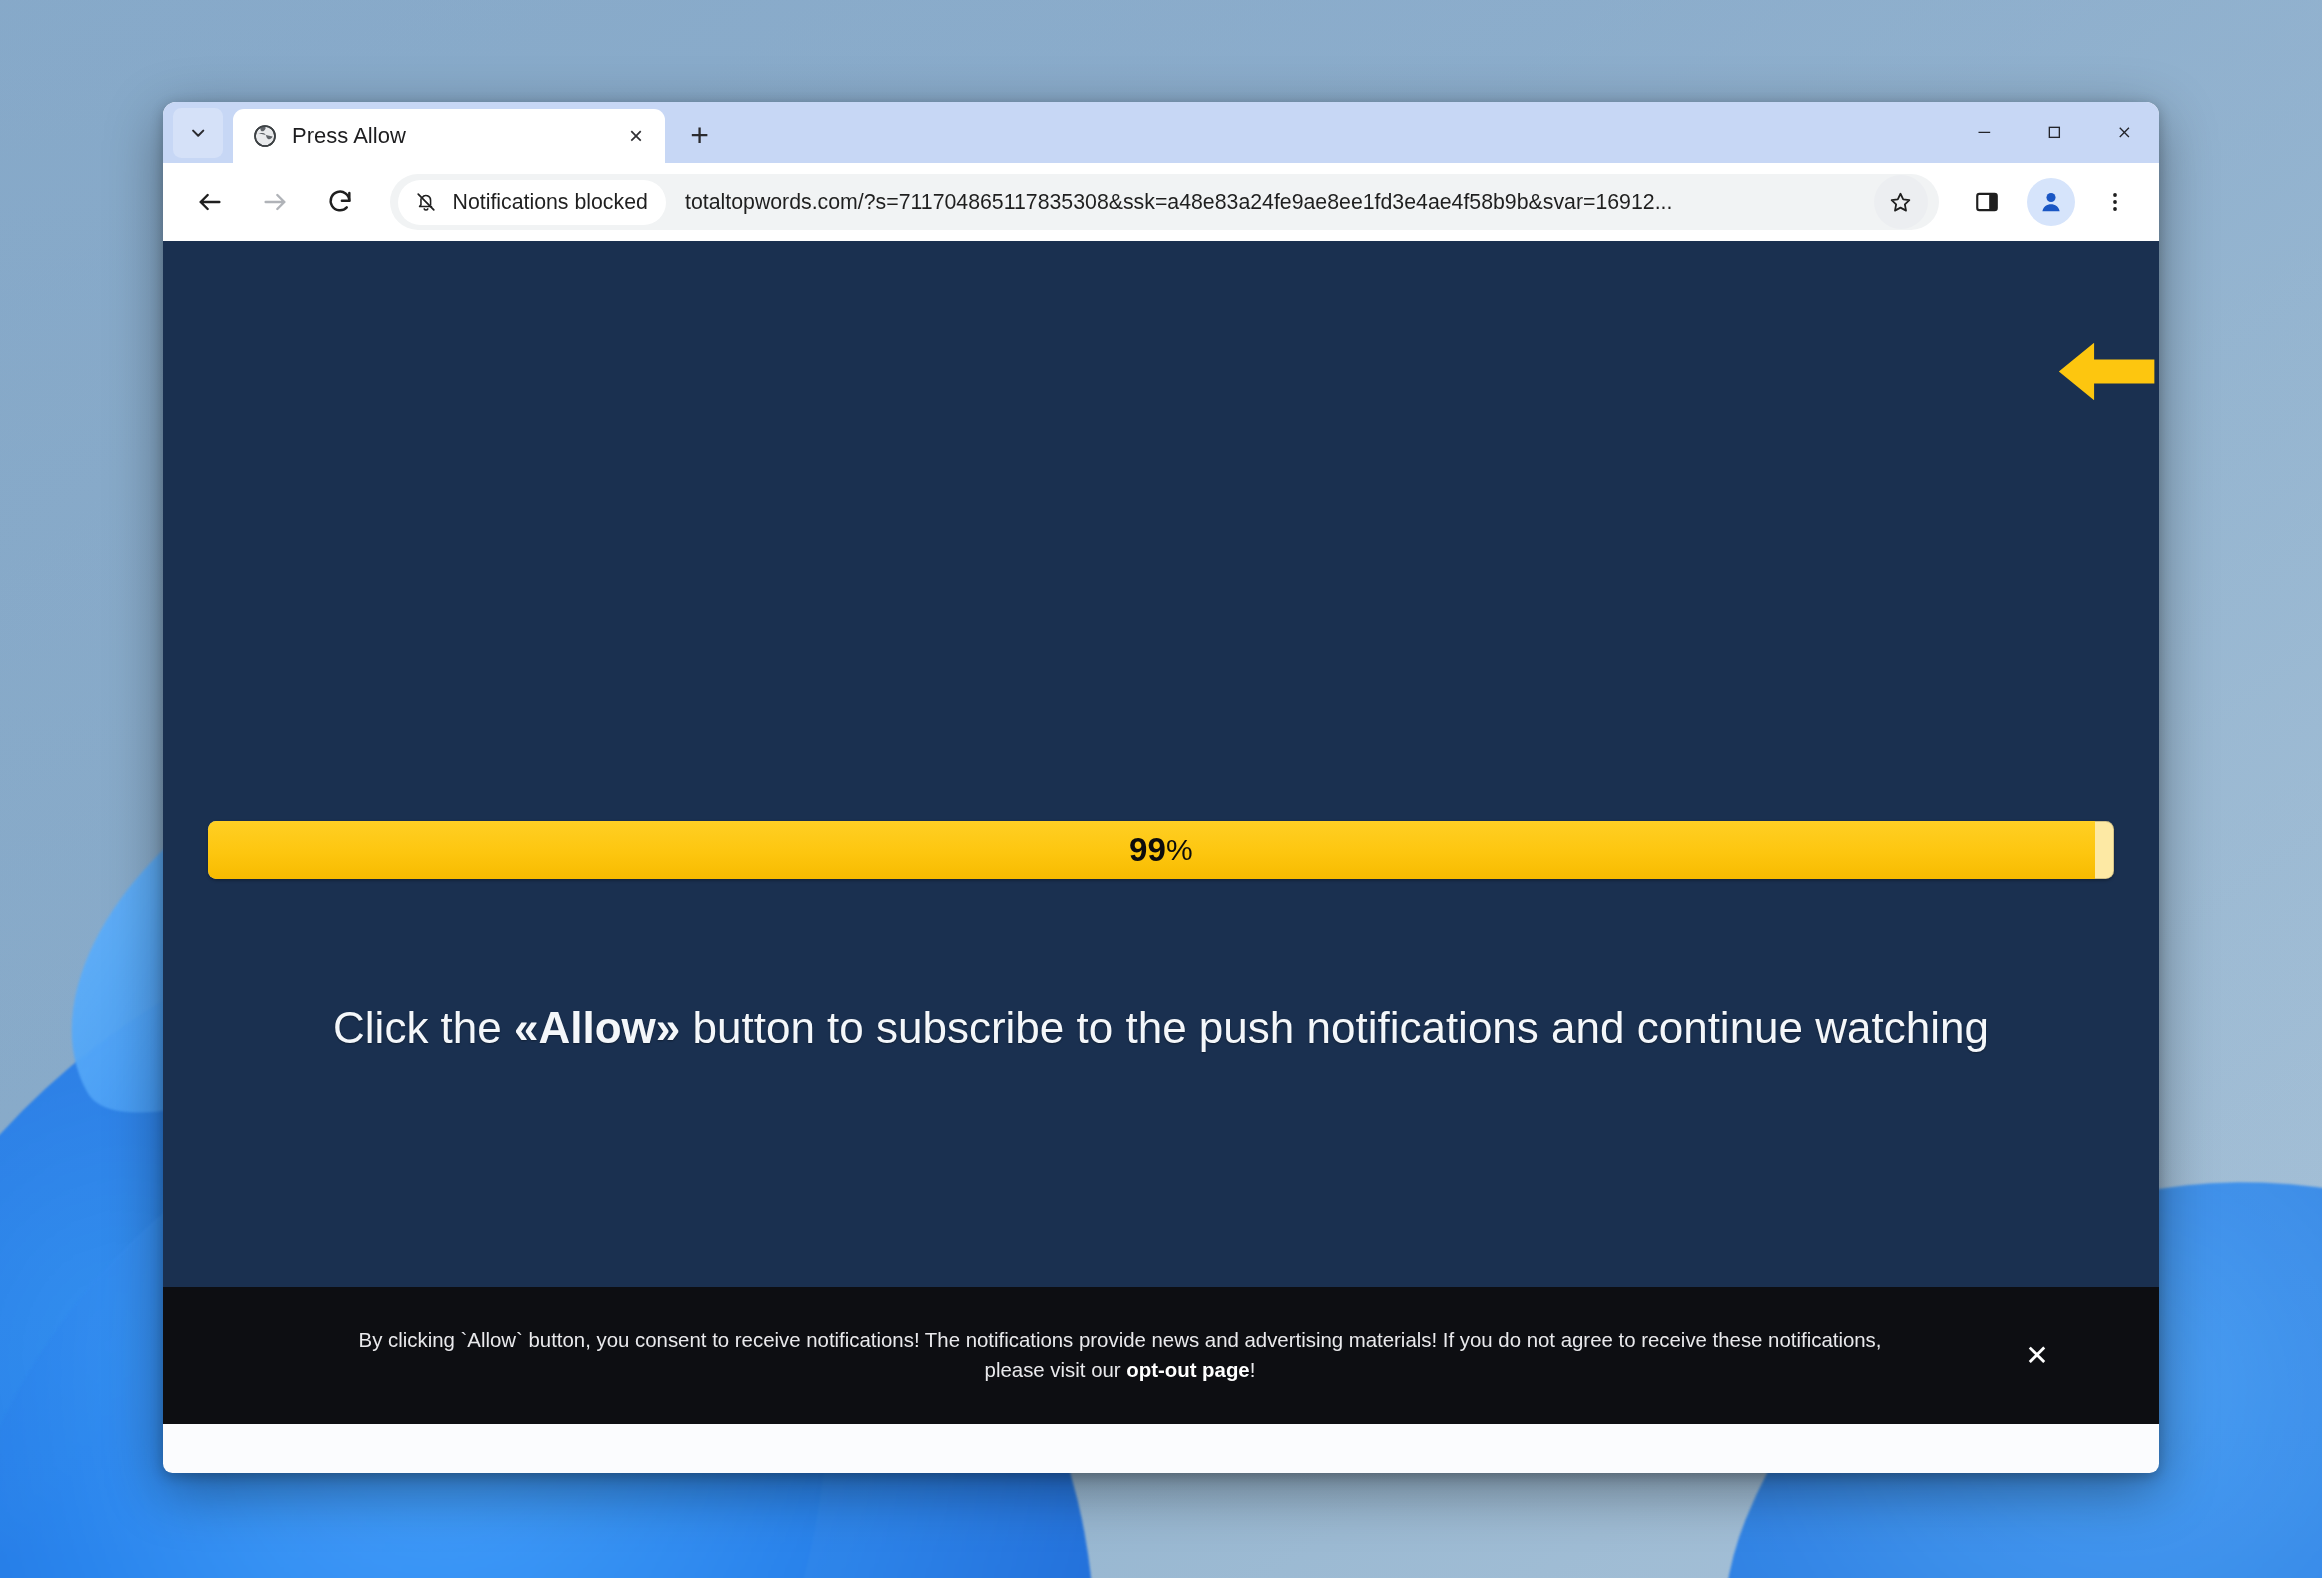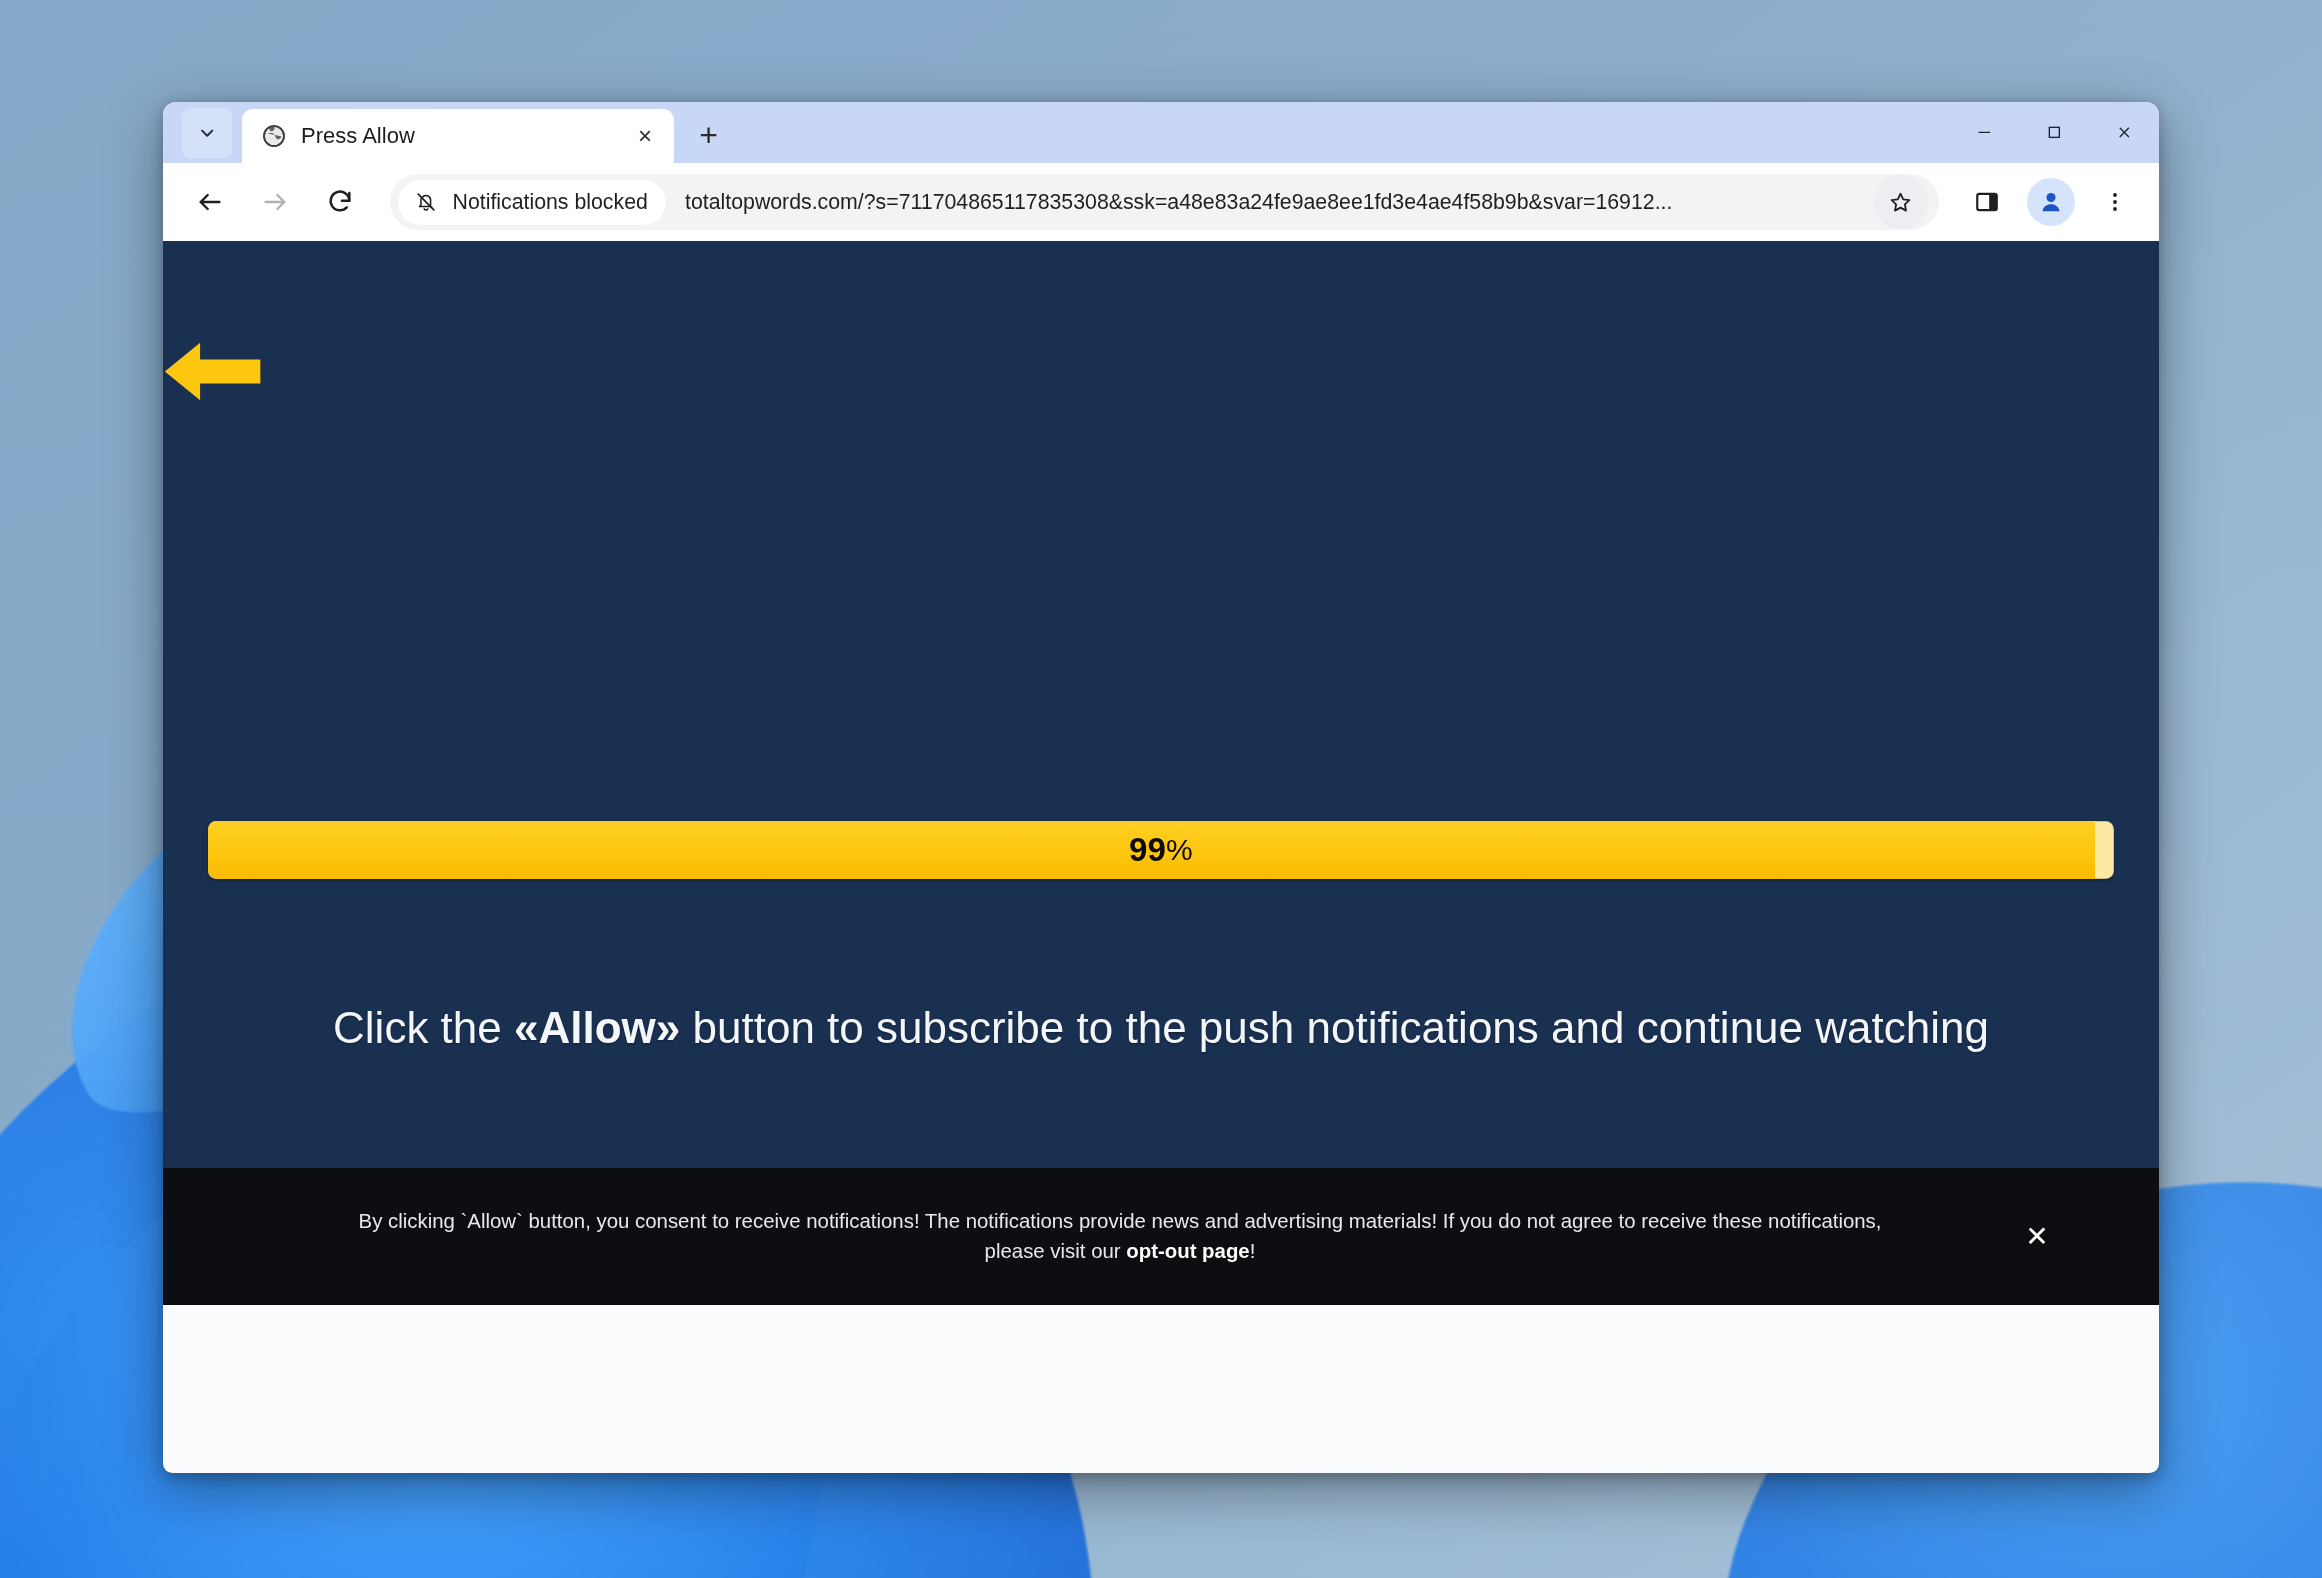--- a/index.html
+++ b/index.html
@@ -74,21 +74,21 @@
     overflow: hidden;
     background: #fbfcfe;
   }
 
   
   #tabstrip {
     height: 61px;
     background: #c7d7f5;
     display: flex;
     align-items: flex-end;
-    padding-left: 12px;
+    padding-left: 3px;
     position: relative;
   }
   #tabsearch {
     width: 50px; height: 50px;
     margin: 0 3.7px 4.6px 7.4px;
     border-radius: 8.3px;
     background: #d5e1f8;
     display: flex; align-items: center; justify-content: center;
     cursor: pointer;
   }
@@ -220,25 +220,25 @@
     border-radius: 50%;
     display: flex; align-items: center; justify-content: center;
     cursor: pointer;
     flex: none;
   }
   #profile-btn { background: #d6e4fb; width: 48px; height: 48px; margin: 0 7.4px; }
 
   
   #page {
     position: relative;
-    height: 1064px;
+    height: 1183px;
     background: #1a3050;
     display: flex;
     flex-direction: column;
-    align-items: flex-start;
+    align-items: flex-end;
     overflow: hidden;
   }
   #arrow-wrap {
     margin-top: 93px;
     height: 74px;
     display: flex; align-items: center; justify-content: center;
   }
   #arrow-wrap svg { width: 102px; height: 65px; }
 
   #progress-outer {

